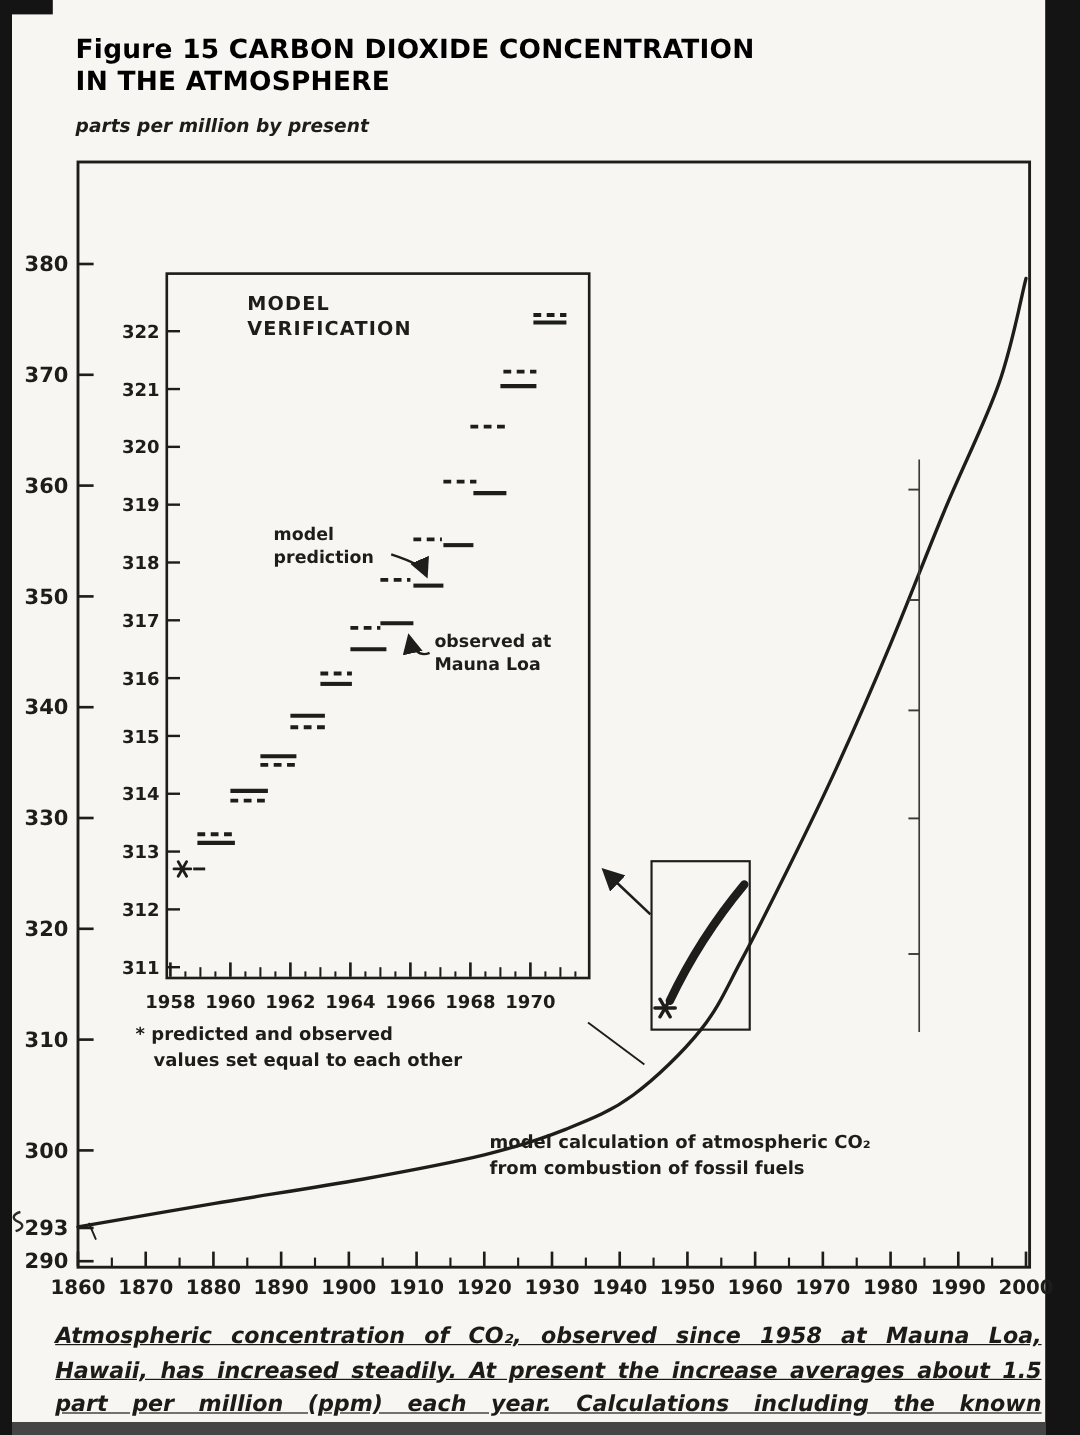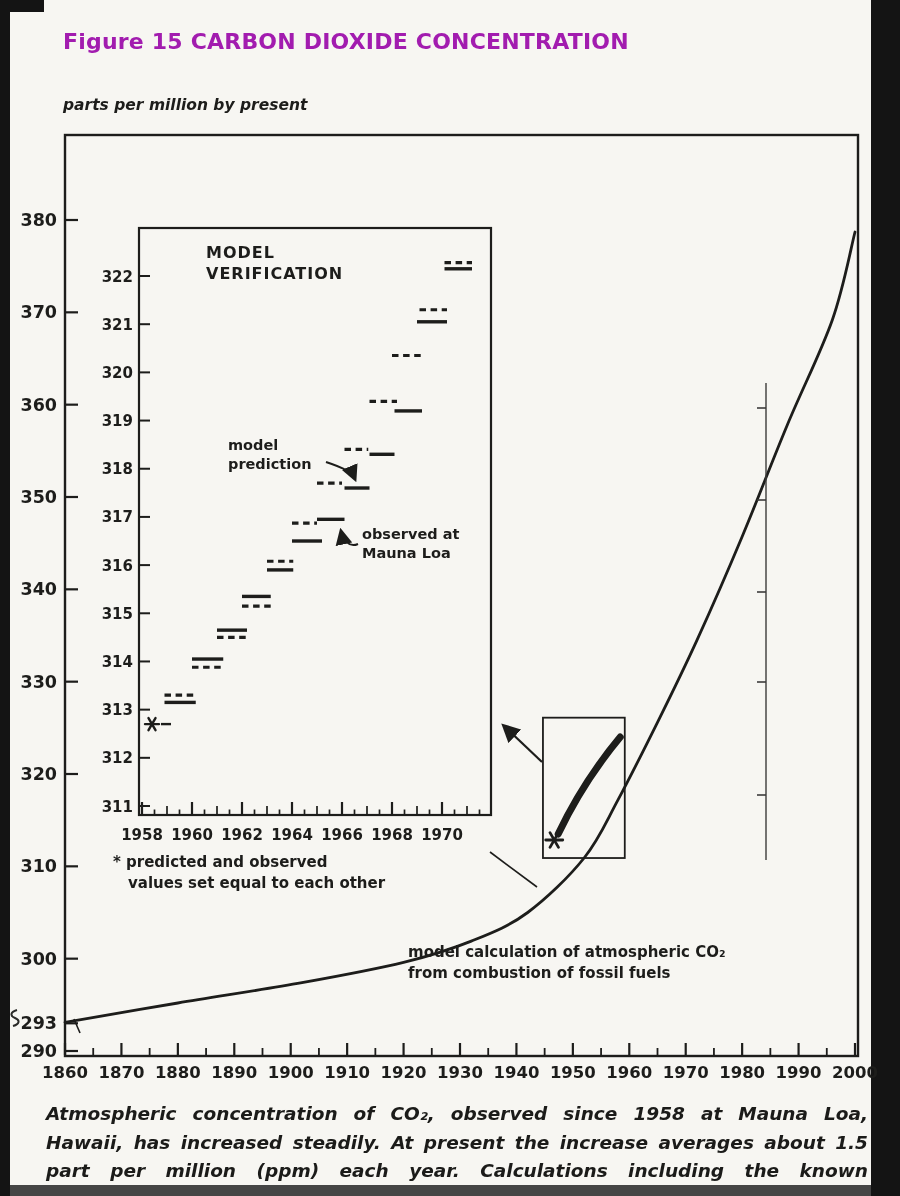--- a/index.html
+++ b/index.html
@@ -4,37 +4,38 @@
 <style>
   html,body{margin:0;padding:0;}
   body{width:900px;height:1196px;overflow:hidden;background:#f7f6f2;position:relative;
        font-family:"DejaVu Sans","Liberation Sans",sans-serif;color:#1d1d1b;}
   .band{position:absolute;background:#141414;}
   #band-left{left:0;top:0;width:10px;height:1196px;}
   #band-right{left:871px;top:0;width:29px;height:1196px;}
   #band-top{left:0;top:0;width:44px;height:12px;}
   #band-bottom{position:absolute;left:10px;top:1185px;width:861px;height:11px;background:#454545;}
   #figure-title{position:absolute;left:63px;top:28px;font-size:22px;line-height:27px;
-       font-weight:bold;letter-spacing:.2px;color:#a21caf;}
+       font-weight:bold;letter-spacing:.2px;color:#000000;}
   #unit-label{position:absolute;left:63px;top:96px;font-size:15.5px;font-weight:bold;font-style:italic;}
   #chart{position:absolute;left:0;top:0;width:824px;height:1196px;}
   #caption{position:absolute;left:46px;top:1100px;width:822px;font-size:18.5px;line-height:28.5px;
-       font-weight:bold;font-style:italic;text-align:justify;text-align-last:justify;word-spacing:3px;color:#1b1b19;}
+       font-weight:bold;font-style:italic;text-align:justify;text-align-last:justify;word-spacing:3px;color:#1b1b19;text-decoration:underline;}
   svg text{font-family:"DejaVu Sans","Liberation Sans",sans-serif;font-weight:bold;fill:#1d1d1b;}
 </style>
 </head>
 <body>
 
 <div class="band" id="band-left"></div>
 <div class="band" id="band-right"></div>
 <div class="band" id="band-top"></div>
 <div id="band-bottom"></div>
 
 <div id="figure-title">
   <span>Figure 15 CARBON DIOXIDE CONCENTRATION</span><br>
+  <span>IN THE ATMOSPHERE</span>
 </div>
 
 <div id="unit-label">parts per million by present</div>
 
 <div id="chart"><svg width="900" height="1196" viewBox="0 0 900 1196">
       <defs>
         <marker id="ah" viewBox="0 0 10 10" refX="8" refY="5" markerWidth="8.5" markerHeight="8.5" orient="auto-start-reverse">
           <path d="M0,0 L10,5 L0,10 z" fill="#1d1d1b"></path>
         </marker>
       </defs>

